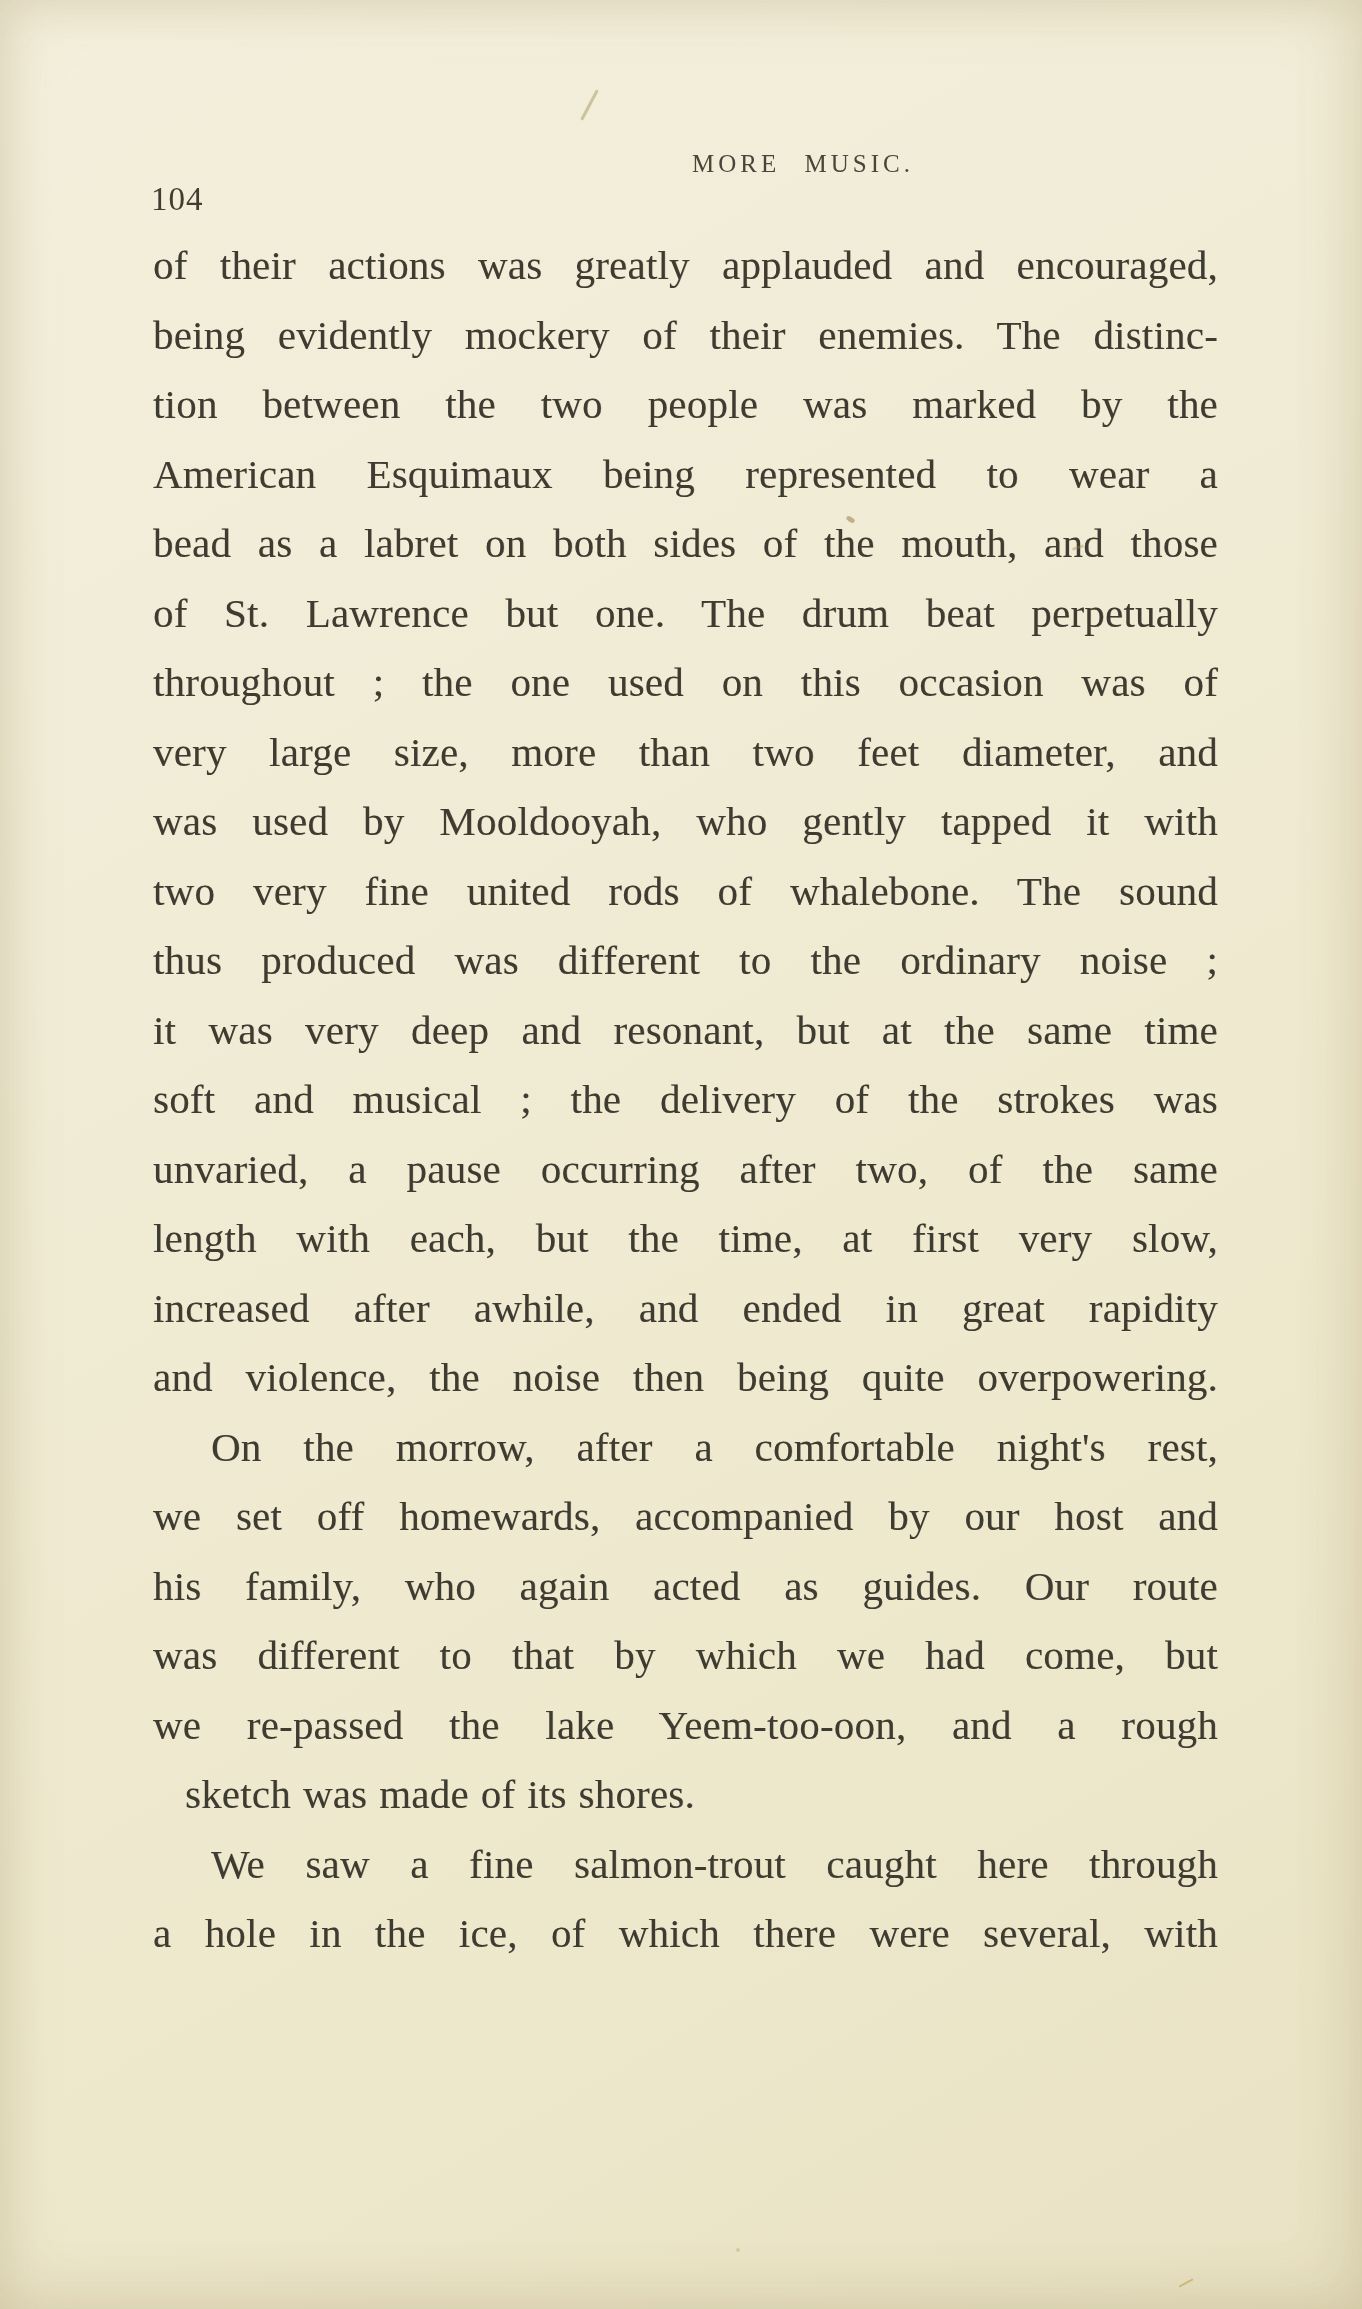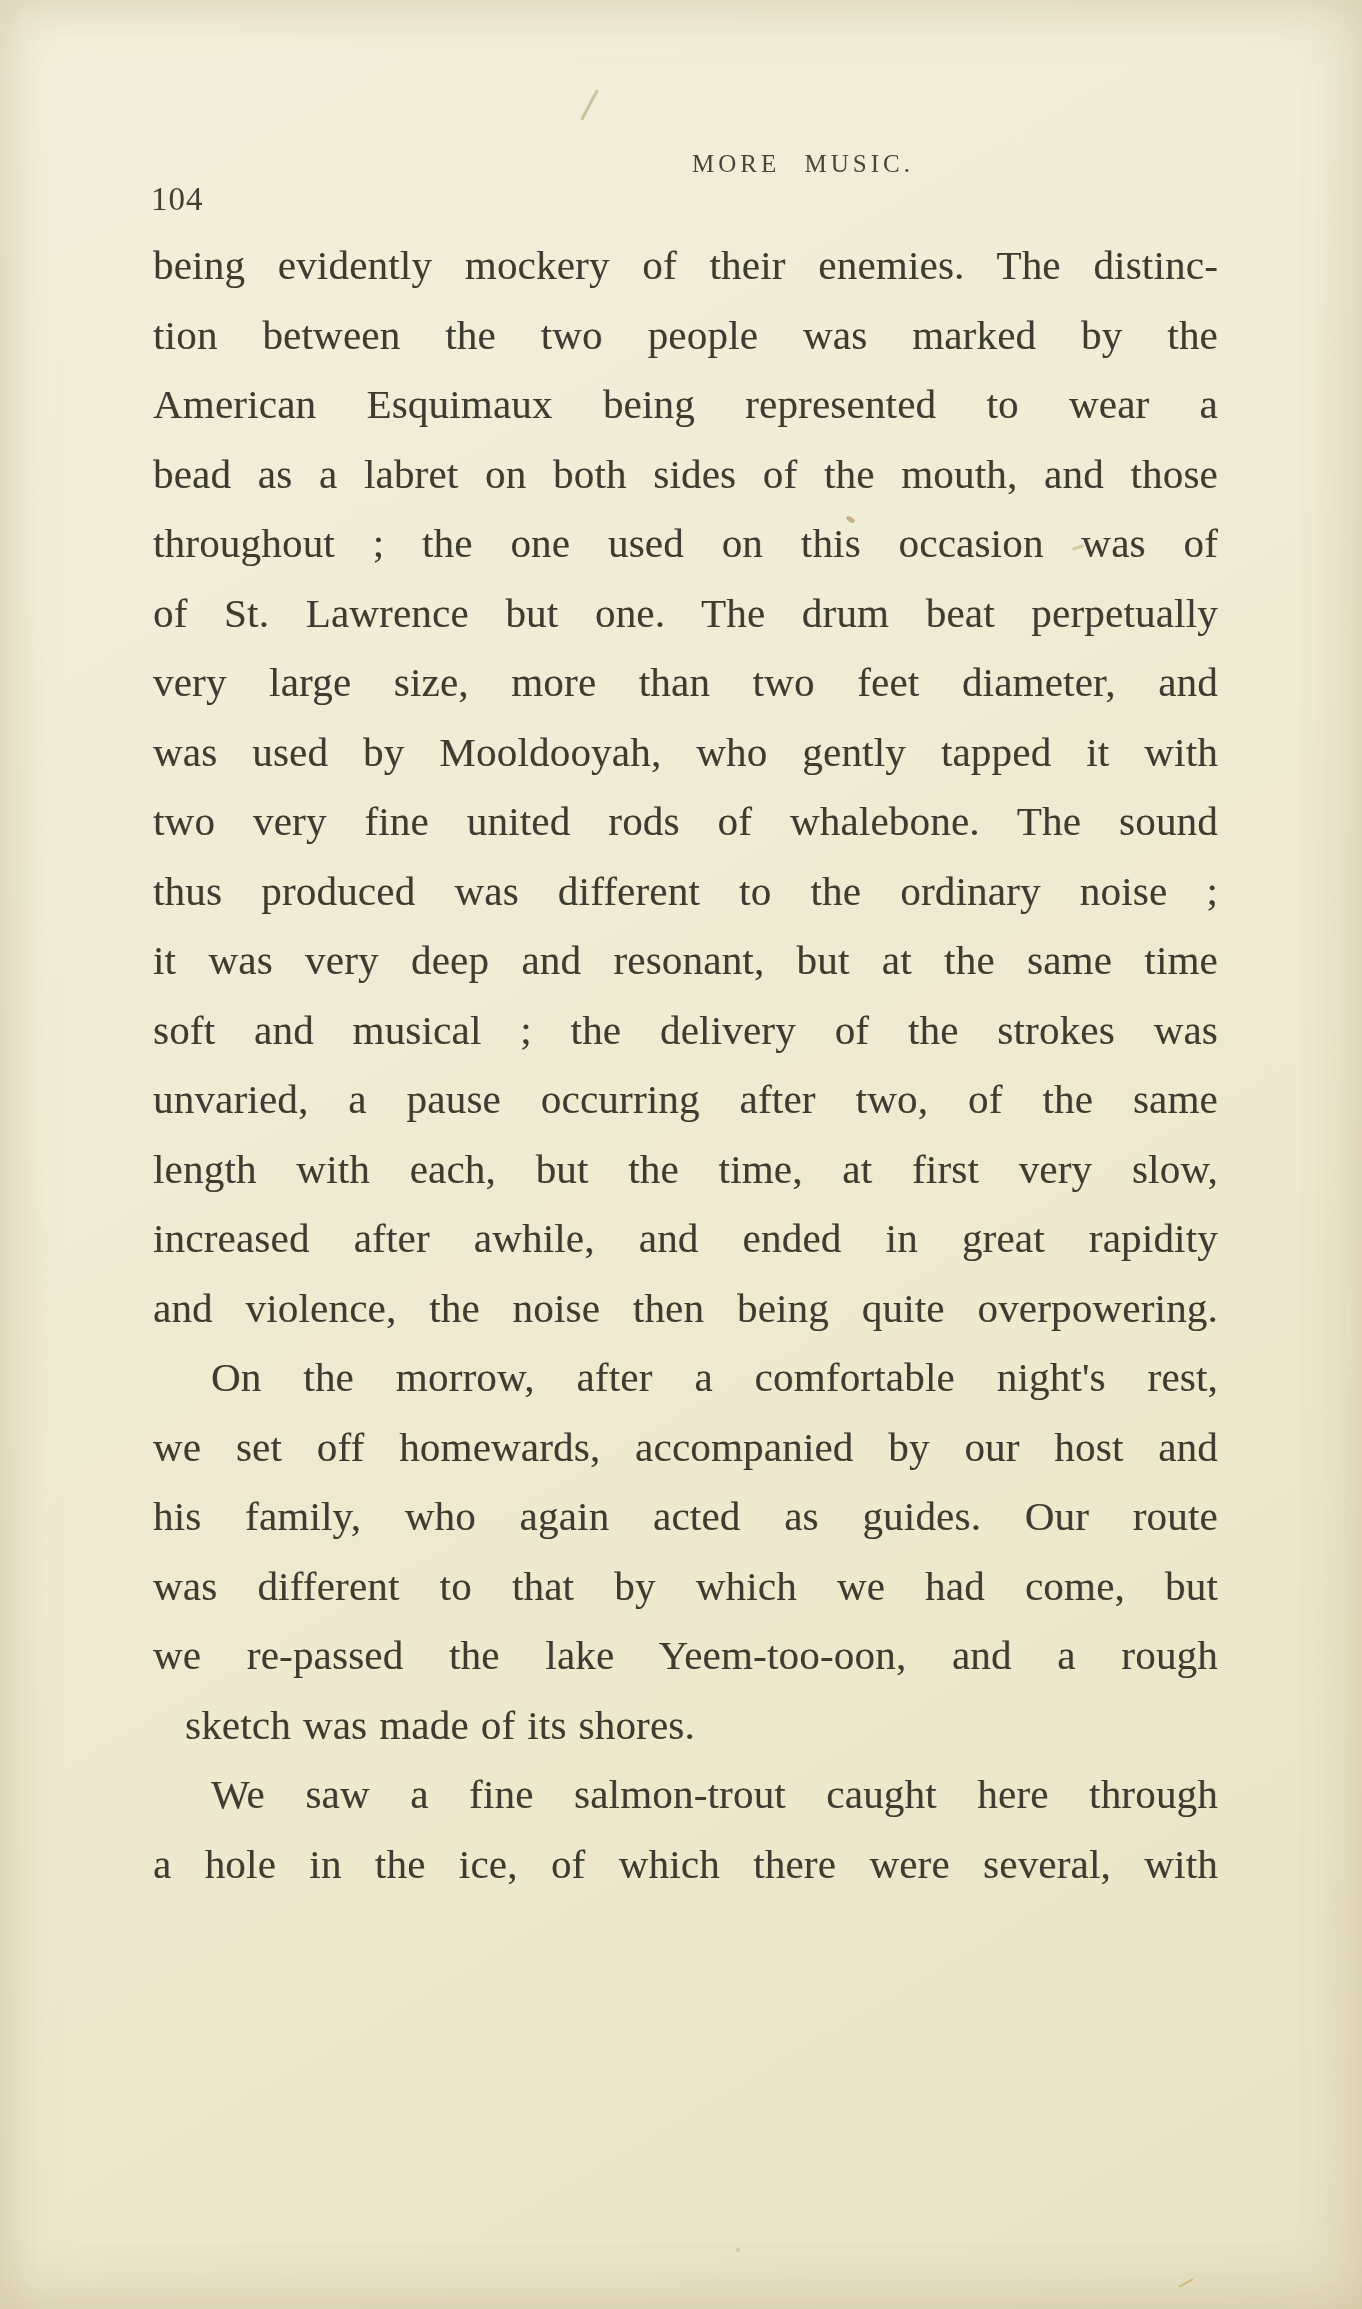--- a/index.html
+++ b/index.html
@@ -92,26 +92,27 @@
 </style>
 </head>
 <body>
 
 <div class="page">
 
   <div class="page-number">104</div>
   <div class="running-header">MORE MUSIC.</div>
 
   <div class="body-text">
+    <div class="tl">of their actions was greatly applauded and encouraged,</div>
     <div class="tl">being evidently mockery of their enemies. The distinc-</div>
     <div class="tl">tion between the two people was marked by the</div>
     <div class="tl">American Esquimaux being represented to wear a</div>
     <div class="tl">bead as a labret on both sides of the mouth, and those</div>
+    <div class="tl">of St. Lawrence but one. The drum beat perpetually</div>
     <div class="tl">throughout ; the one used on this occasion was of</div>
-    <div class="tl">of St. Lawrence but one. The drum beat perpetually</div>
     <div class="tl">very large size, more than two feet diameter, and</div>
     <div class="tl">was used by Mooldooyah, who gently tapped it with</div>
     <div class="tl">two very fine united rods of whalebone. The sound</div>
     <div class="tl">thus produced was different to the ordinary noise ;</div>
     <div class="tl">it was very deep and resonant, but at the same time</div>
     <div class="tl">soft and musical ; the delivery of the strokes was</div>
     <div class="tl">unvaried, a pause occurring after two, of the same</div>
     <div class="tl">length with each, but the time, at first very slow,</div>
     <div class="tl">increased after awhile, and ended in great rapidity</div>
     <div class="tl">and violence, the noise then being quite overpowering.</div>

